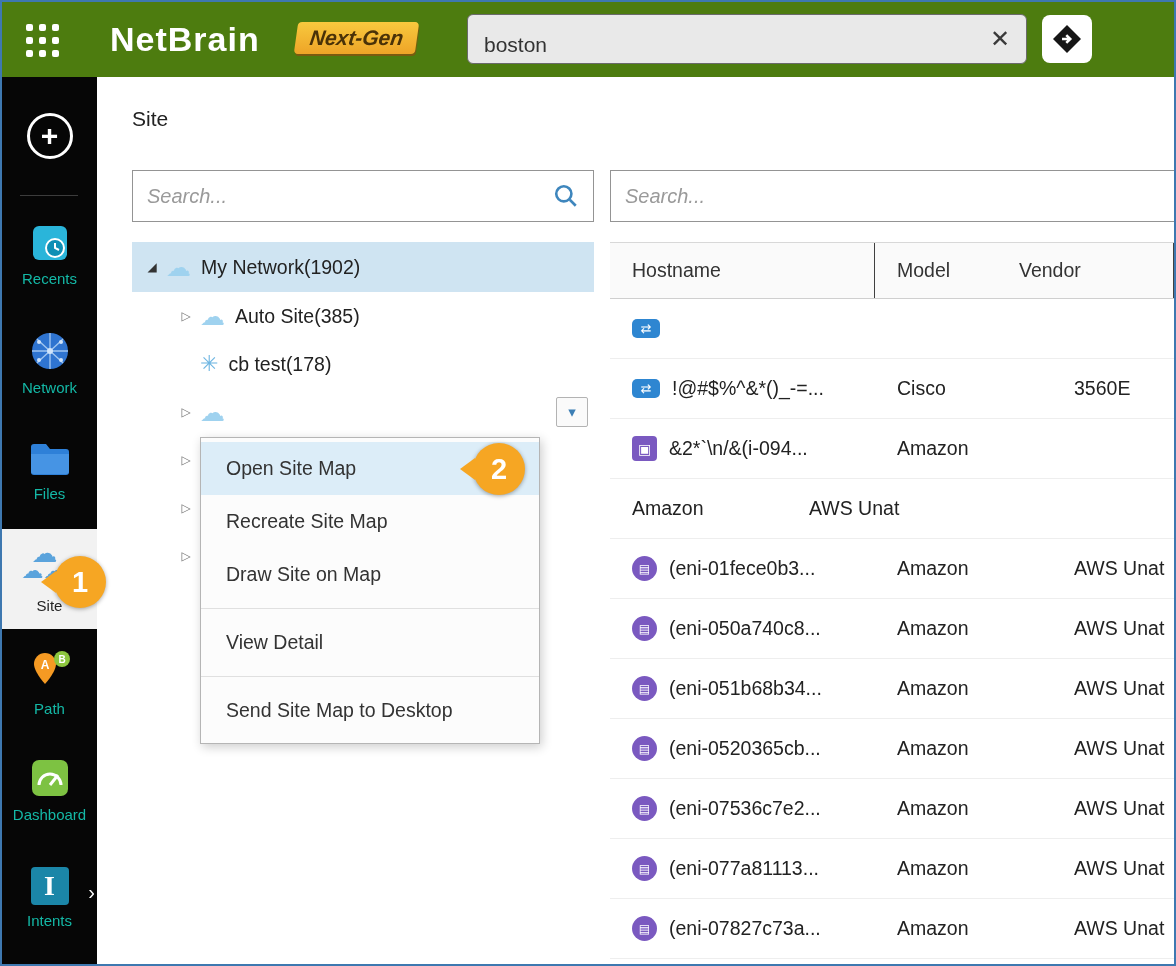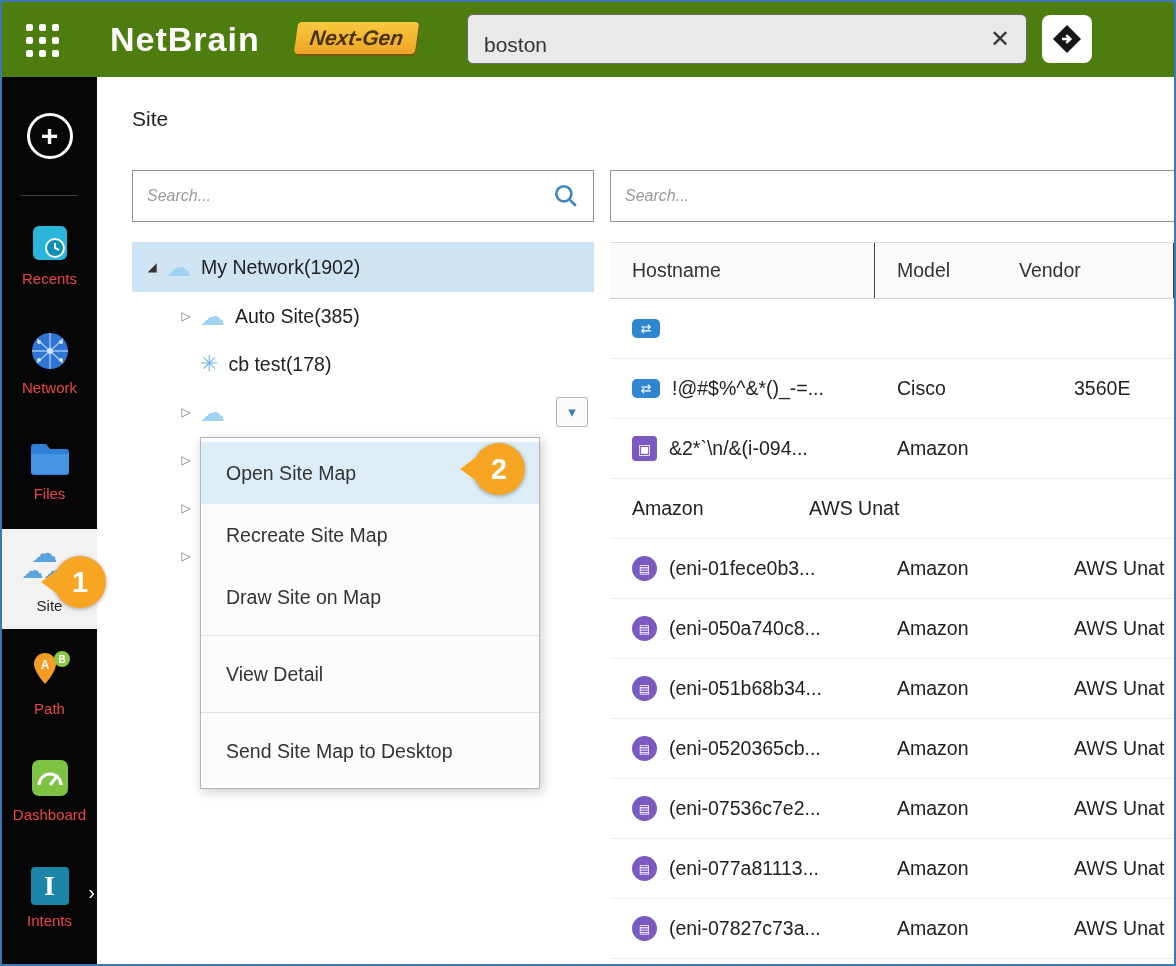--- a/index.html
+++ b/index.html
@@ -20,42 +20,42 @@
   .top-search input { flex:1; border:none; background:transparent; outline:none; font-size:21px; color:#333;
     font-family:"Liberation Sans", sans-serif;margin-top:12px; }
   .clear-x { font-size:24px; color:#3a3a3a; cursor:pointer; line-height:1; }
   .share-btn { position:absolute; left:1040px; top:13px; width:50px; height:48px; background:#fff;
     border-radius:8px; display:flex; align-items:center; justify-content:center; cursor:pointer; }
 
   
   .sidebar { position:absolute; left:0; top:75px; width:95px; bottom:0; background:#060606; z-index:2; }
   .side-item { position:absolute; left:0; width:95px; display:flex; flex-direction:column;
     align-items:center; gap:7px; cursor:pointer; }
-  .side-item .lbl { font-size:15px; color:#ef4444; white-space:nowrap; }
+  .side-item .lbl { font-size:15px; color:#14b8a6; white-space:nowrap; }
   .add-circle { width:46px; height:46px; border:3px solid #fff; border-radius:50%;
     display:flex; align-items:center; justify-content:center; color:#fff; font-size:30px; font-weight:bold; }
   .side-divider { position:absolute; left:18px; top:118px; width:58px; border-top:1px solid #3c3c3c; }
   .site-block { position:absolute; left:0; top:452px; width:95px; height:100px; background:#f2f2f2; }
   .site-block .lbl { color:#222; }
   .cloud-cluster { position:relative; width:52px; height:46px; }
   .cloud-cluster .c1 { position:absolute; left:8px; top:-6px; font-size:26px; color:#5aa3dc; }
   .cloud-cluster .c2 { position:absolute; left:-2px; top:14px; font-size:22px; color:#5aa3dc; }
   .cloud-cluster .c3 { position:absolute; left:20px; top:14px; font-size:22px; color:#5aa3dc; }
   .intents-icon { width:38px; height:38px; background:#1b86a8; border-radius:4px; color:#fff;
     display:flex; align-items:center; justify-content:center;
     font-family:"Liberation Serif", serif; font-weight:bold; font-size:28px; }
   .side-chevron { position:absolute; right:2px; top:14px; color:#fff; font-size:20px; }
 
   
   .main { position:absolute; left:95px; top:75px; right:0; bottom:0; background:#fff; }
   .page-title { position:absolute; left:35px; top:30px; font-size:21px; color:#222; }
 
   .search-box { position:absolute; height:52px; border:1px solid #949494; background:#fff;
     display:flex; align-items:center; padding:0 14px; }
-  .search-box input { flex:1; border:none; outline:none; font-size:16px; color:#333;
+  .search-box input { flex:1; border:none; outline:none; font-size:20px; color:#333;
     font-family:"Liberation Sans", sans-serif; }
   .search-box input::placeholder, .top-search input::placeholder { font-style:italic; color:#9a9a9a; }
   .sb-left { left:35px; top:93px; width:462px; }
   .sb-right { left:513px; top:93px; right:-1px; }
 
   
   .tree { position:absolute; left:35px; top:165px; width:462px; }
   .trowi { position:relative; display:flex; align-items:center; height:48px; padding-left:10px;
     font-size:19.5px; color:#222; cursor:pointer; background:#fff; }
   .trowi.sel { background:#cfe4f2; height:50px; }
@@ -65,21 +65,21 @@
   .exp-closed::after { content:"▷"; color:#777; }
   .cloud { font-size:25px; color:#9fd2ef; margin-right:10px; line-height:1; }
   .star { font-size:22px; color:#6fb6e2; margin-right:10px; line-height:1; }
   .dd-btn { position:absolute; right:6px; top:9px; width:32px; height:30px; background:#fafafa;
     border:1px solid #b3b3b3; border-radius:2px; display:flex; align-items:center; justify-content:center;
     color:#3d7fb5; font-size:15px; cursor:pointer; }
 
   
   .menu { position:absolute; left:103px; top:360px; width:340px; background:#fcfcfc;
     border:1px solid #b5b5b5; box-shadow:2px 3px 10px rgba(0,0,0,.2); z-index:5; padding:4px 0 6px; }
-  .menu-item { height:62px; display:flex; align-items:center; padding-left:25px; font-size:19.5px;
+  .menu-item { height:53px; display:flex; align-items:center; padding-left:25px; font-size:19.5px;
     color:#333; cursor:pointer; }
   .menu-item.hl { background:#dcedf8; }
   .menu-sep { border-top:1px solid #e0e0e0; margin:7px 0; }
 
   
   .table { position:absolute; left:513px; top:165px; right:0; bottom:0; border-top:1px solid #d8d8d8; overflow:hidden; }
   .thead { display:flex; height:56px; background:#fafafa; border-bottom:1px solid #cfcfcf; }
   .th { display:flex; align-items:center; padding-left:22px; font-size:19.5px; color:#333;
     border-right:1px solid #404040; }
   .c1 { width:265px; } .c2 { width:177px; } .c3 { flex:1; border-right:none; }

